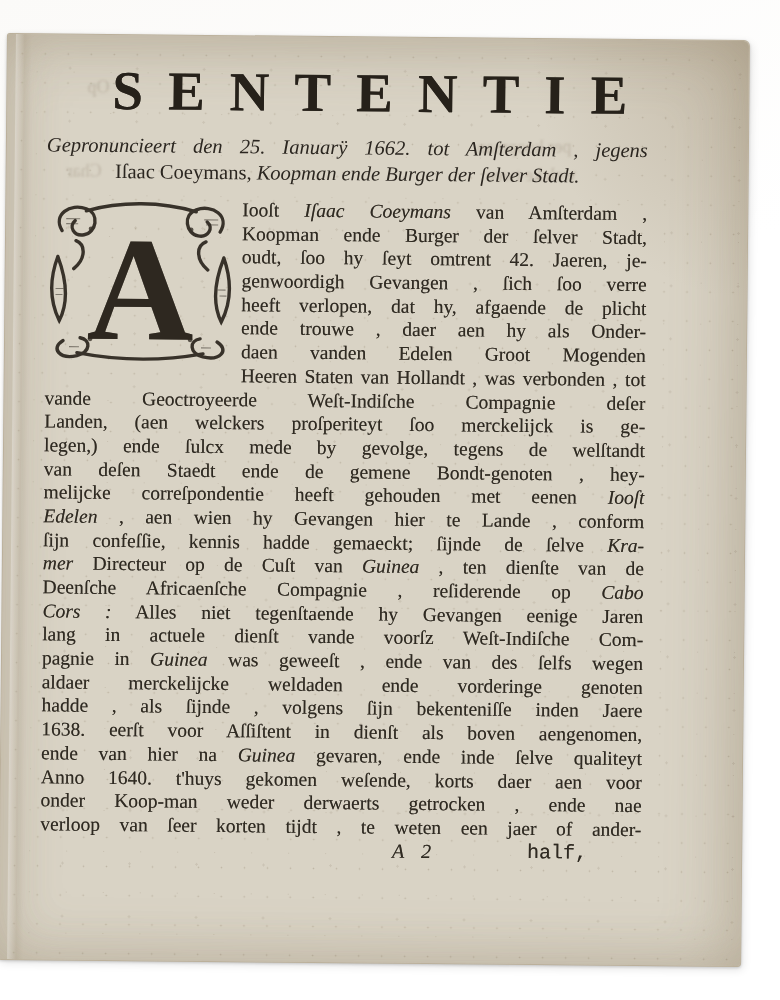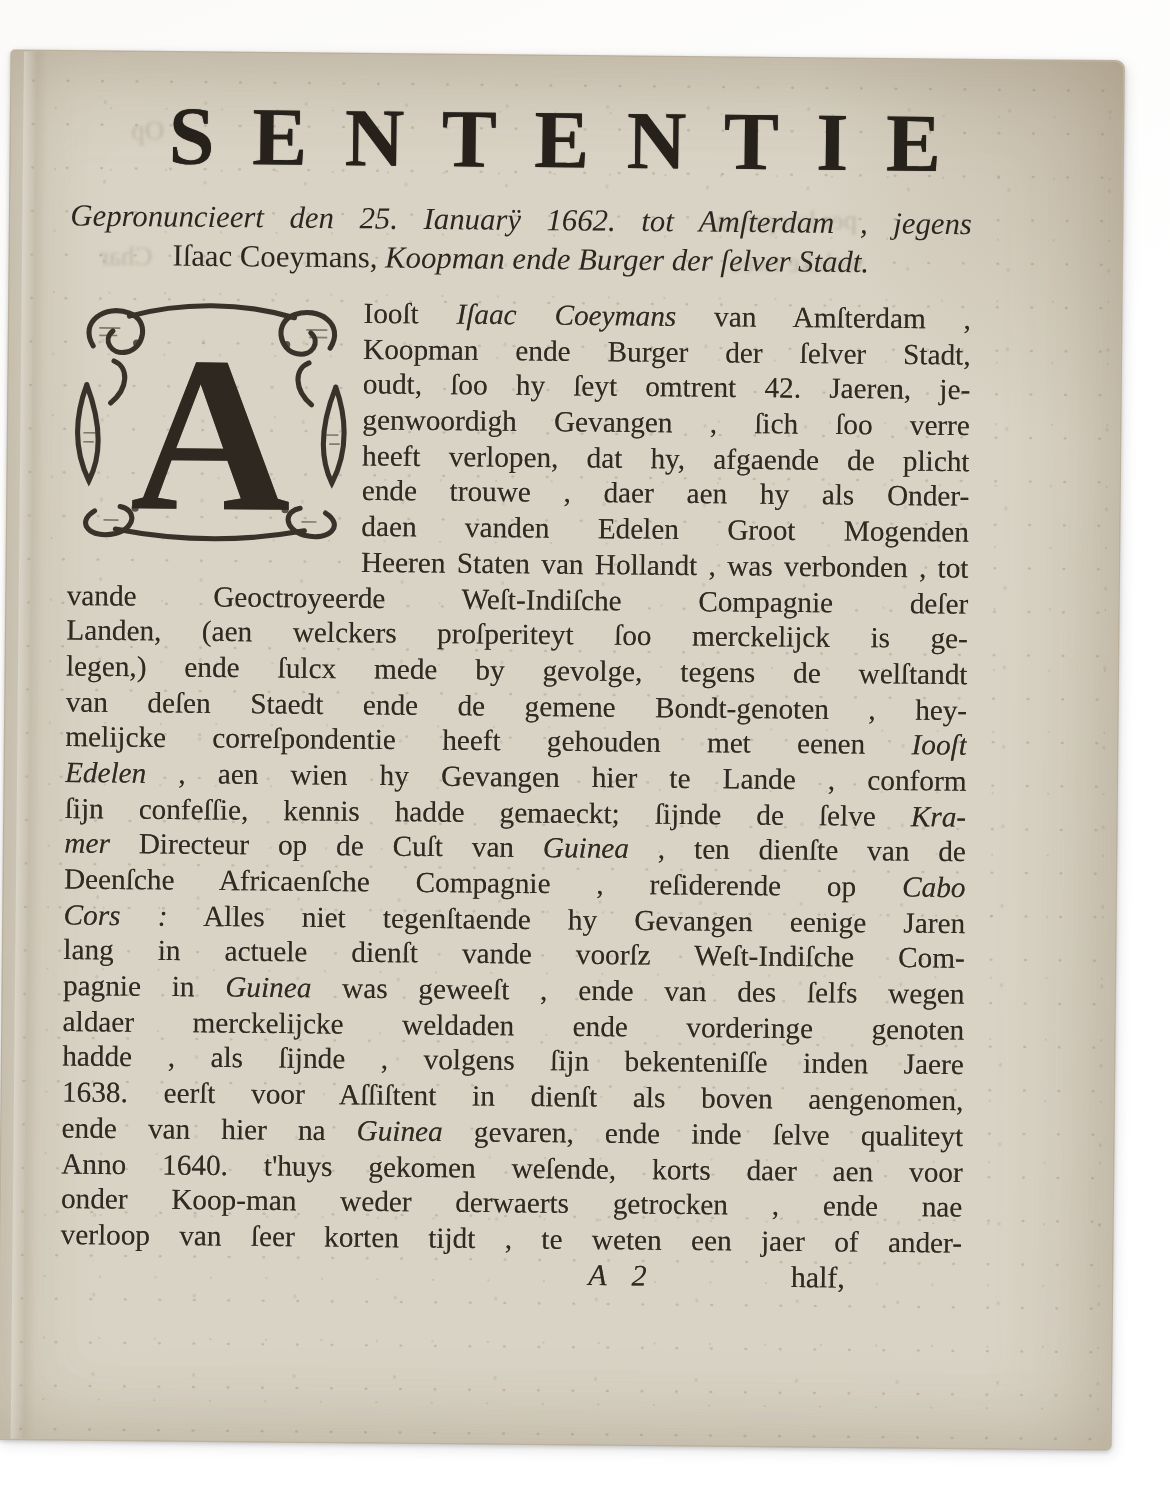--- a/index.html
+++ b/index.html
@@ -80,21 +80,21 @@
   }
   .line{
     text-align:justify;text-align-last:justify;
     height:23.7px;overflow:hidden;white-space:normal;
   }
   .line .it{font-style:italic;}
   .footer{
     position:relative;height:26px;font-size:20px;
   }
   .sig{position:absolute;left:352px;letter-spacing:6px;font-style:italic;}
-  .catch{position:absolute;left:487px;}
+  .catch{position:absolute;left:487px;font-family:Liberation Mono, monospace;}
   
   .ghost{
     position:absolute;
     transform:scaleX(-1) rotate(1deg);
     color:rgba(88,72,52,.20);
     filter:blur(1.1px);
     font-size:18px;white-space:nowrap;pointer-events:none;
   }
 </style>
 </head>

